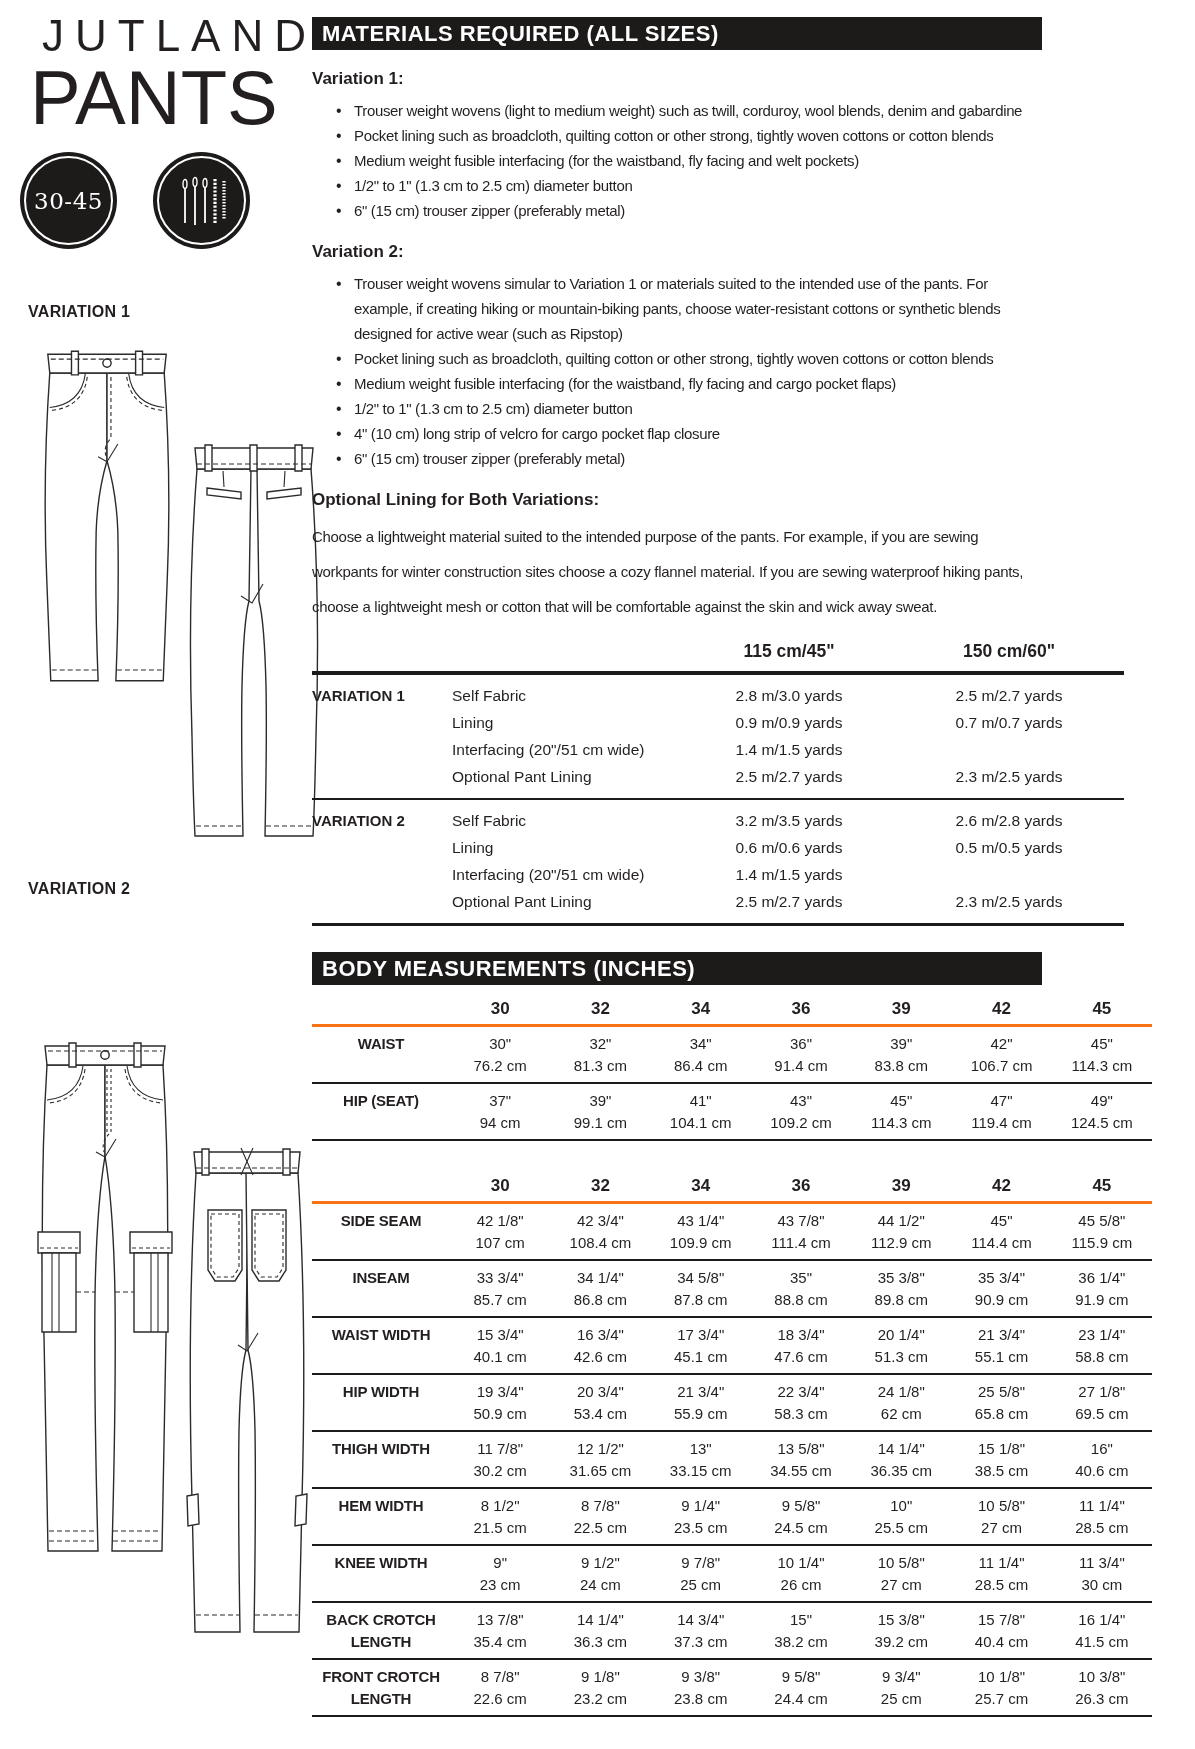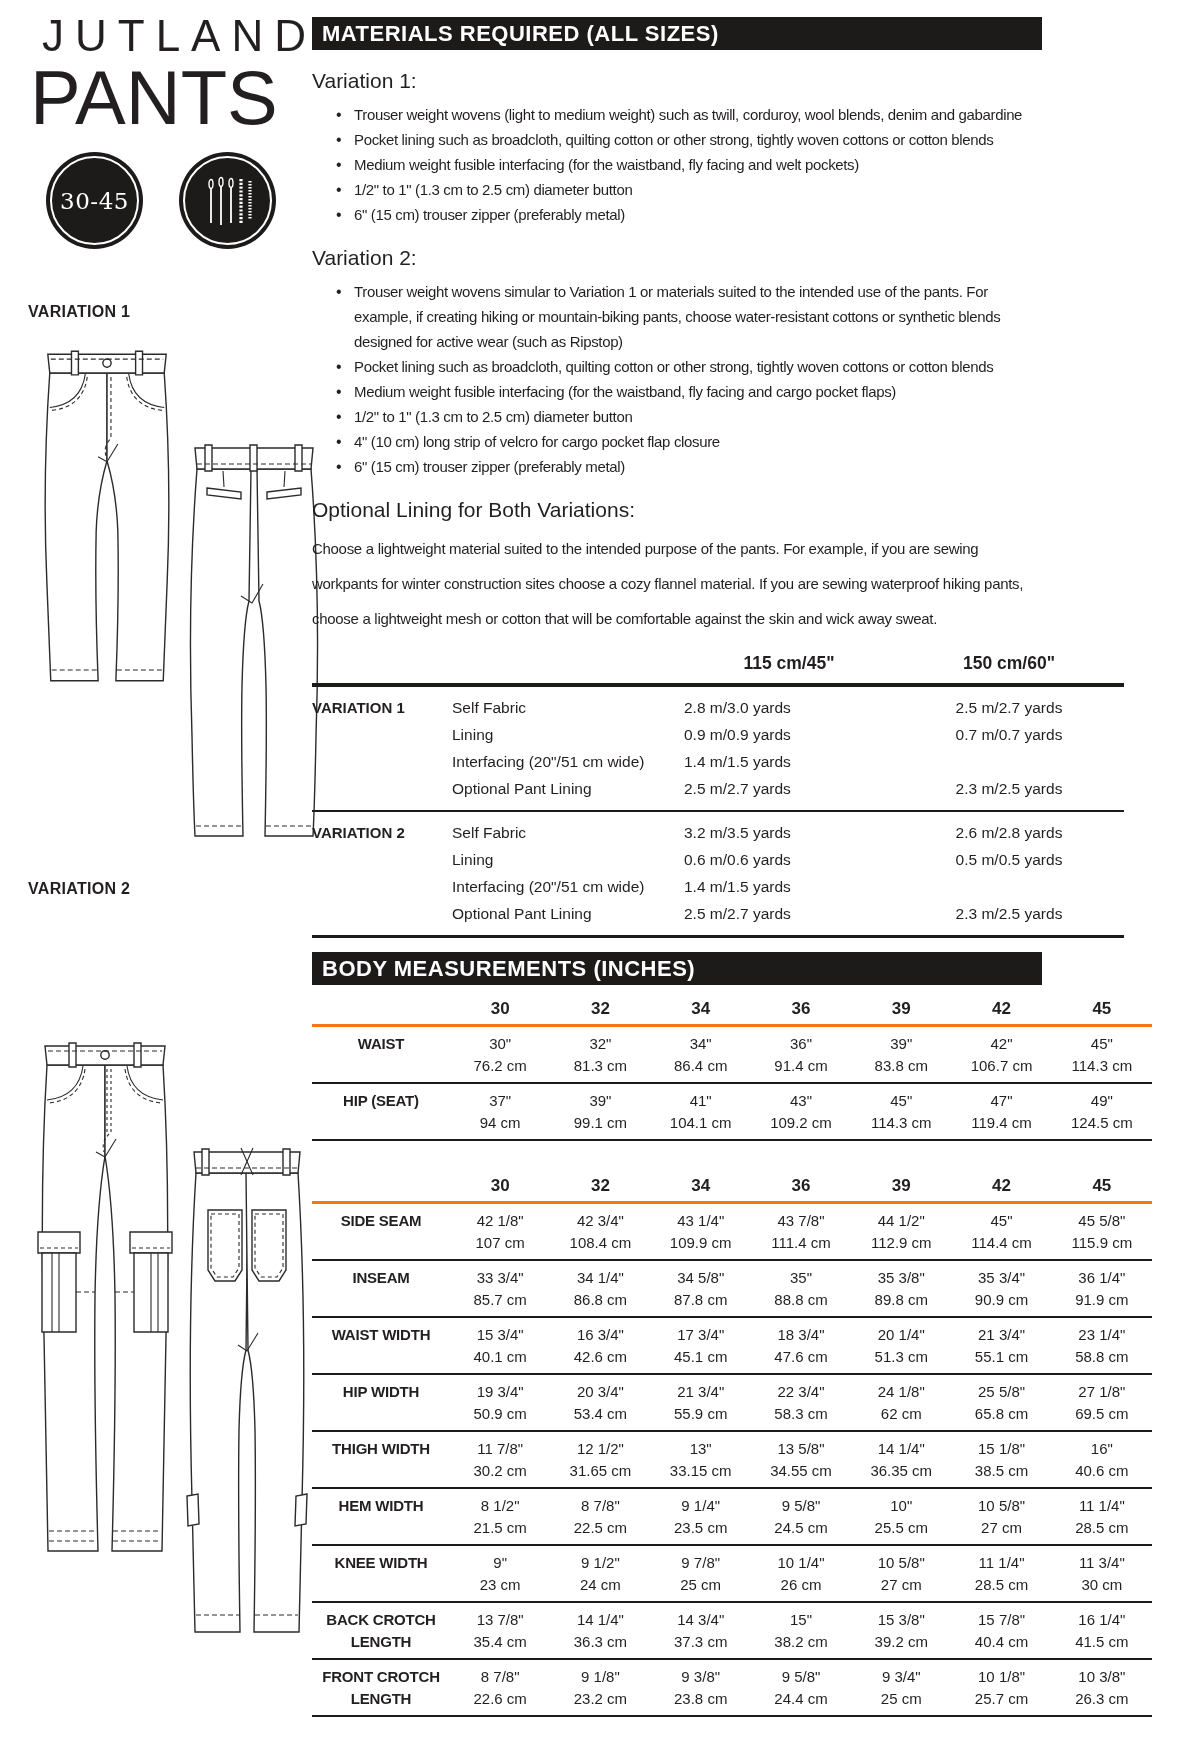--- a/index.html
+++ b/index.html
@@ -4,56 +4,56 @@
 <style>
   *{margin:0;padding:0;box-sizing:border-box}
   html,body{background:#fff}
   body{width:1195px;height:1749px;font-family:"Liberation Sans",sans-serif;color:#231f20}
   .page{position:relative;width:1195px;height:1749px;background:#fff;overflow:hidden}
 
   
   .title{position:absolute;left:30px;top:14px;width:270px;line-height:1}
   .title .t1{display:block;font-size:44px;font-weight:400;letter-spacing:11px;margin-left:12px}
   .title .t2{display:block;font-size:76px;font-weight:400;letter-spacing:0;margin-top:2px}
-  .badges{position:absolute;left:46px;top:152px;display:flex;gap:36px}
+  .badges{position:absolute;left:20px;top:152px;display:flex;gap:36px}
   .badge{position:relative;width:97px;height:97px;border-radius:50%;background:#1d1a1a;display:flex;align-items:center;justify-content:center}
   .badge::after{content:"";position:absolute;inset:4px;border:2px solid #fff;border-radius:50%}
   .badge .btxt{color:#fff;font-family:"DejaVu Serif",serif;font-size:23px;letter-spacing:.5px}
   .varlabel{position:absolute;left:28px;font-size:16px;font-weight:bold;letter-spacing:.3px}
   .vl1{top:303px}
   .vl2{top:880px}
   .draw{position:absolute}
   .d-v1f{left:33px;top:342px}
   .d-v1b{left:183px;top:436px}
   .d-v2f{left:30px;top:1036px}
   .d-v2b{left:182px;top:1140px}
   .draw path,.draw rect,.draw circle,.draw ellipse,.draw line{vector-effect:non-scaling-stroke}
 
   
   .sec{position:absolute;left:312px;width:845px}
   #sec-materials{top:17px}
   #sec-body{top:952px}
   #sec-garment{top:1162px}
   .bar{background:#1d1a1a;color:#fff;font-weight:bold;font-size:22px;letter-spacing:.5px;height:33px;line-height:33px;padding:0 10px;width:730px}
-  .subhead{font-size:21px;font-weight:normal;margin:19px 0 9px}
+  .subhead{font-size:17px;font-weight:bold;margin:19px 0 9px}
   ul.mats{list-style:none;width:732px}
   ul.mats li{position:relative;padding-left:42px;font-size:15px;letter-spacing:-.35px;line-height:25px}
   ul.mats li::before{content:"\2022";position:absolute;left:24px;top:0;font-size:16px}
   p.intro{width:735px;font-size:15px;letter-spacing:-.3px;line-height:35px;margin-top:4px}
 
   
   #fabric-table{border-collapse:collapse;margin-top:14px;width:812px;border-bottom:3px solid #1d1a1a}
   #fabric-table td{padding:1px 0;font-size:15.5px;line-height:25px;vertical-align:top}
   #fabric-table .fh{font-weight:bold;font-size:17.5px;text-align:center;padding-bottom:7px}
   #fabric-table tr.fabric-head td{border-bottom:4px solid #1d1a1a}
   #fabric-table tr.group-start td{border-top:2px solid #1d1a1a;padding-top:8px}
   #fabric-table tr.group-end td{padding-bottom:9px}
   #fabric-table .glabel{font-weight:bold;font-size:15px;width:140px}
   #fabric-table .fitem{width:232px}
-  #fabric-table .fval{width:210px;text-align:left}
+  #fabric-table .fval{width:210px;text-align:center}
   #fabric-table .fval2{width:230px;text-align:center}
 
   
   table.mtable{border-collapse:collapse;table-layout:fixed;width:840px;margin-top:9px}
   table.mtable td{text-align:center;vertical-align:top}
   table.mtable col.lcol{width:138px}
   table.mtable tr.sizes td{font-weight:bold;font-size:17px;padding:5px 0 5px;border-bottom:3px solid #f97316}
   table.mtable tr.mrow td{font-size:15px;line-height:22px;padding:6px 0 5px;border-bottom:2px solid #1d1a1a}
   table.mtable td.mlabel{text-align:center;font-weight:bold;font-size:14.5px;letter-spacing:-.2px;padding-right:4px;line-height:21px}
 </style>

